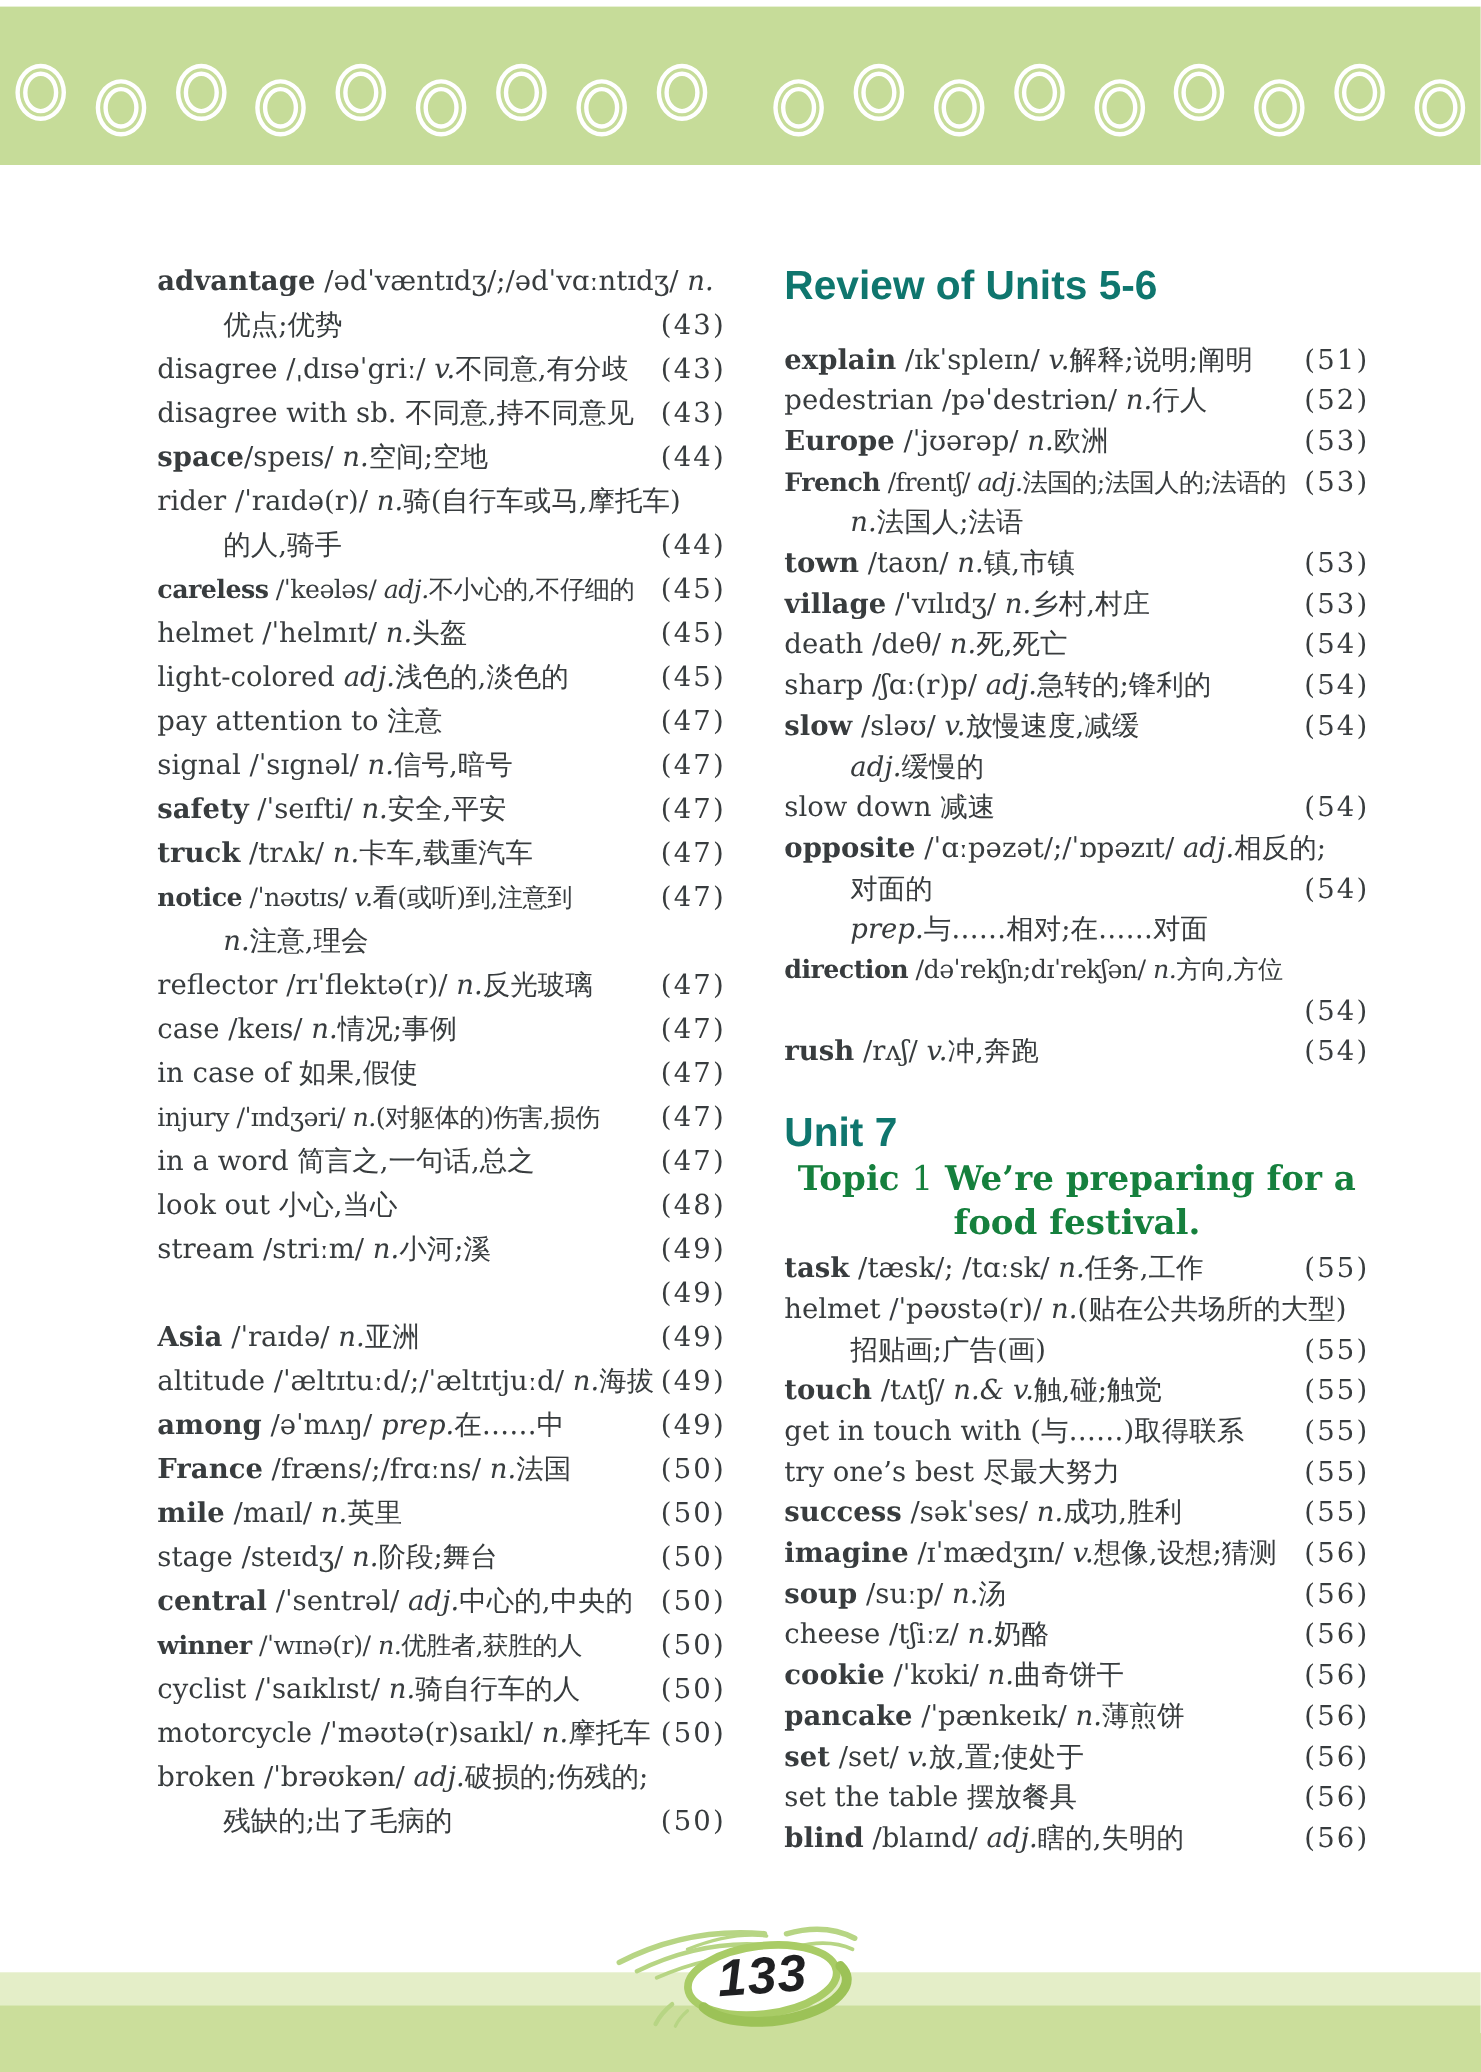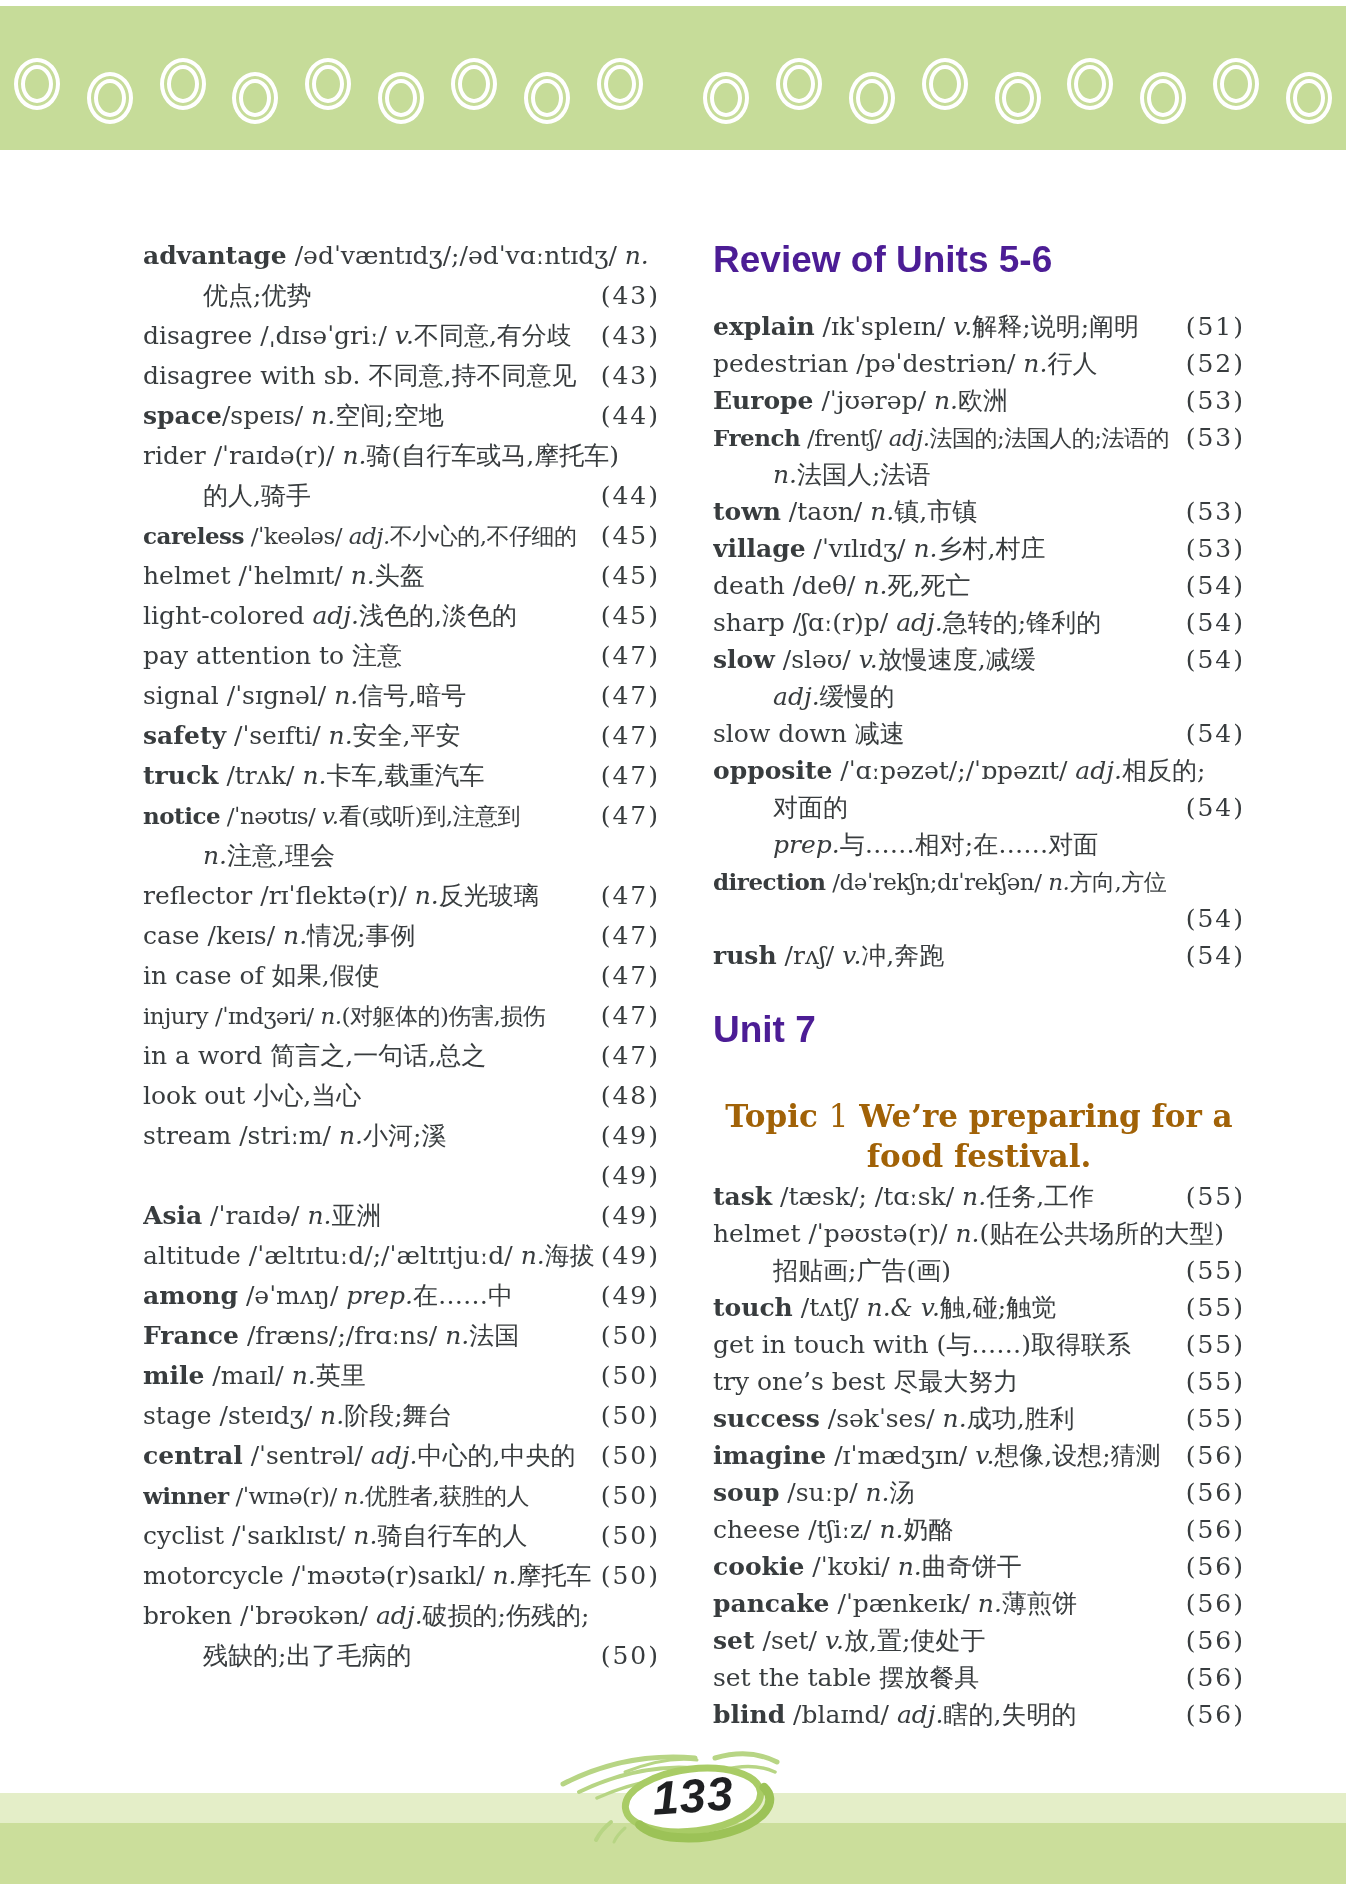--- a/index.html
+++ b/index.html
@@ -37,27 +37,27 @@
   .body{flex:0 1 auto;min-width:0;overflow:hidden;white-space:nowrap;}
   .page{margin-left:auto;flex:none;letter-spacing:2px;padding-left:4px;}
   .ind1{padding-left:60px;gap:24px;}
   .ind2{padding-left:140px;}
   .seg-b{font-weight:bold;}
   .seg-i{font-style:italic;}
   .cond .body{font-size:23px;letter-spacing:-0.5px;}
   
   .sec-header{
     font-family:"Liberation Sans","DejaVu Sans",sans-serif;
-    font-weight:bold;font-size:37px;line-height:40px;color:#4c1d95;
+    font-weight:bold;font-size:37px;line-height:40px;color:#0f766e;
   }
   .sec-review{margin:0 0 28px 0;}
   .sec-unit{margin:34px 0 0 0;line-height:44px;}
   .topic{
-    font-weight:bold;color:#a16207;font-size:31px;line-height:40px;
-    text-align:center;margin-top:44px;margin-bottom:2px;
+    font-weight:bold;color:#15803d;font-size:31px;line-height:40px;
+    text-align:center;margin-bottom:2px;
   }
   .topic .seg-r{font-weight:normal;}
   .entries{margin:0;text-align:right;}
   .entries-first{margin-top:28px;}
   
   .band-light{position:absolute;left:0;top:1793px;width:1346px;height:30px;background:#e4eec8;}
   .band-dark{position:absolute;left:0;top:1823px;width:1346px;height:61px;background:#cbde9b;}
   .badge-wrap{position:absolute;left:545px;top:1744px;width:290px;height:110px;}
   .badge-svg{position:absolute;left:0;top:0;}
   .pagenum{

